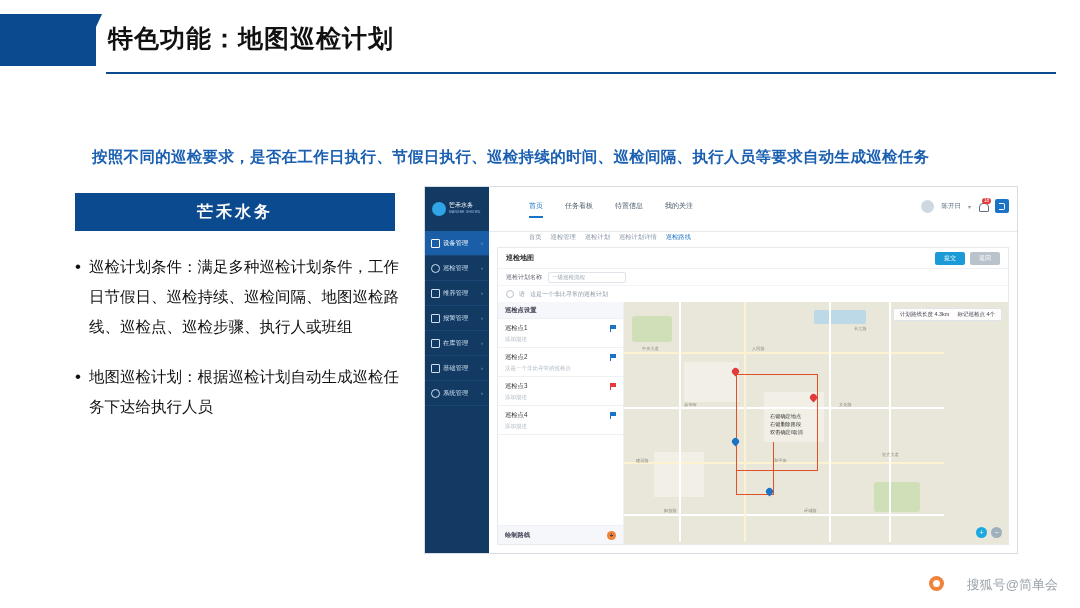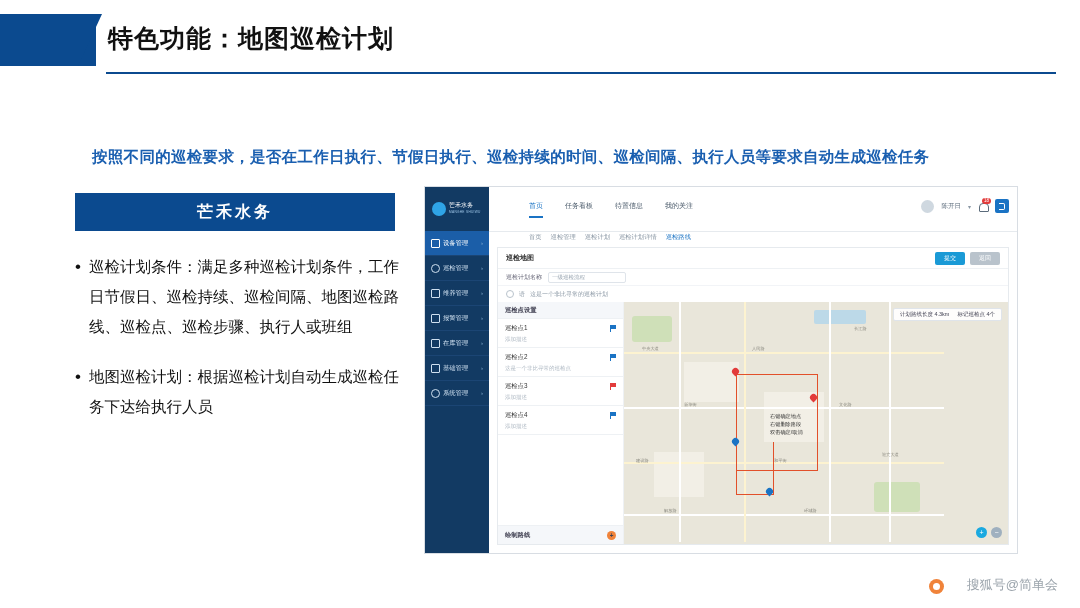--- a/index.html
+++ b/index.html
@@ -210,21 +210,21 @@
   .map-zoom{
     position:absolute;right:6px;bottom:6px;display:flex;gap:4px;
   }
   .zbtn{
     width:11px;height:11px;border-radius:50%;background:#1aa9e0;color:#fff;
     font-size:7px;display:flex;align-items:center;justify-content:center;
   }
   .zbtn.grey{background:#9fb0bf;}
   
   .watermark{
-    position:absolute;right:22px;bottom:14px;display:flex;align-items:flex-end;gap:23px;
+    position:absolute;right:22px;bottom:14px;display:flex;align-items:flex-start;gap:23px;
     color:#9aa3ab;font-size:13px;
   }
   .wm-logo{
     width:15px;height:15px;border-radius:50%;
     background:#f0833a;position:relative;
   }
   .wm-logo:after{
     content:"";position:absolute;left:4px;top:4px;width:7px;height:7px;
     border-radius:50%;background:#fff;
   }

